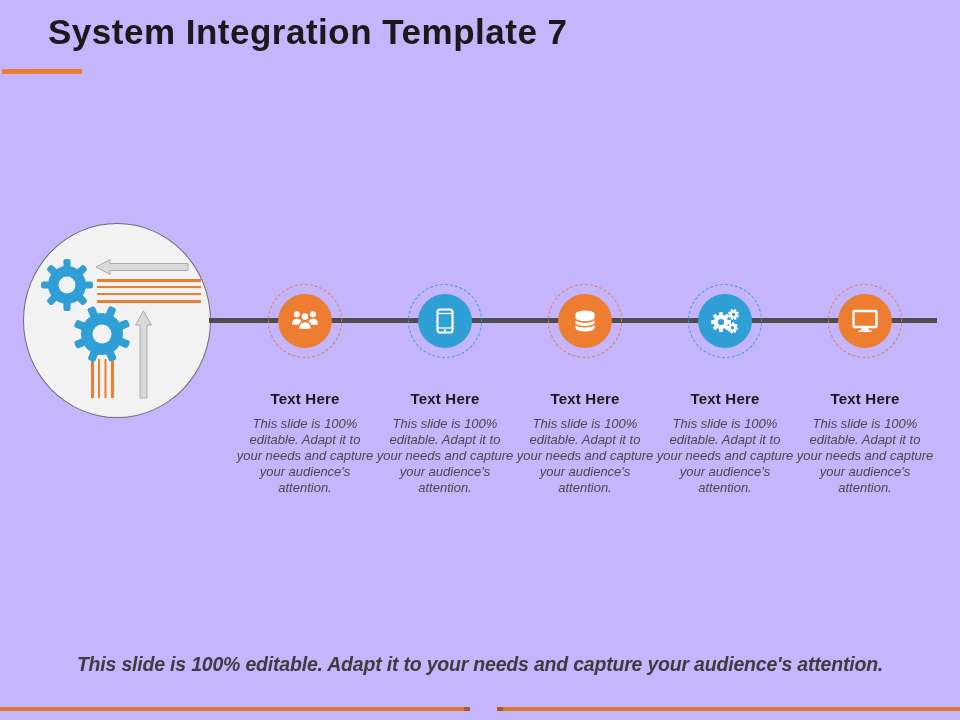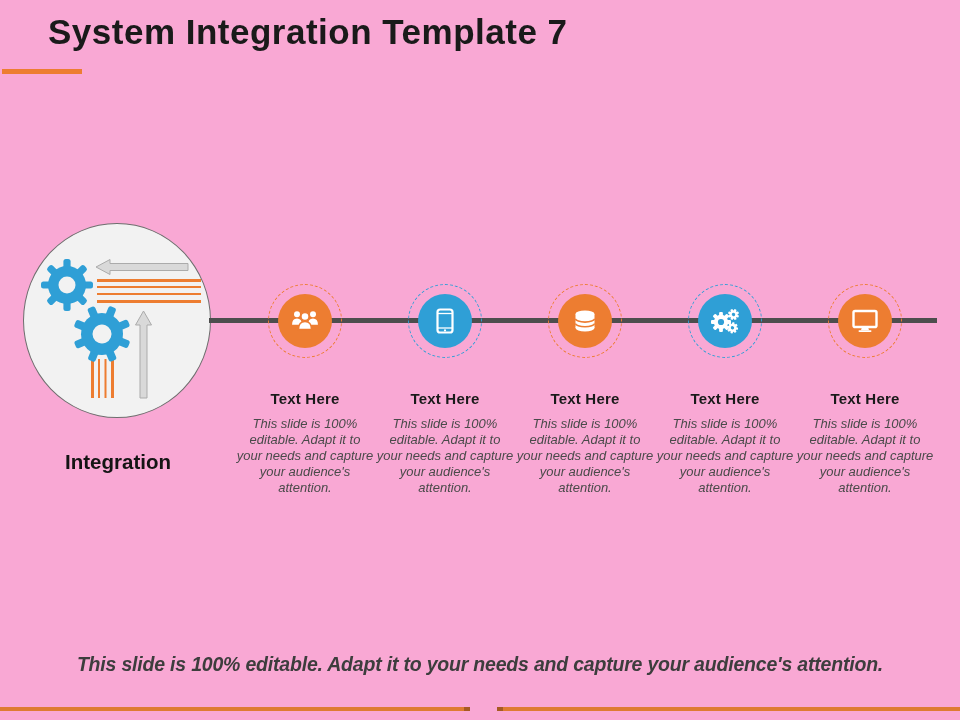--- a/index.html
+++ b/index.html
@@ -1,17 +1,17 @@
 <!DOCTYPE html>
 <html><head>
 <meta charset="utf-8">
 <style>
   html,body{margin:0;padding:0;background:#e9e9e9;}
   .slide{
-    position:relative;width:960px;height:720px;background:#f9a8d4;overflow:hidden;
+    position:relative;width:960px;height:720px;background:#c4b5fd;overflow:hidden;
     font-family:"Liberation Sans",sans-serif;margin:0 auto;
   }
   
   .title{
     position:absolute;left:48px;top:12px;margin:0;
     font-size:35px;font-weight:700;letter-spacing:.5px;color:#1a1a1a;
   }
   .title-underline{position:absolute;left:2px;top:69px;width:80px;height:5px;background:#ED7D31;}
 
   
@@ -104,21 +104,20 @@
           <rect x="-4" y="-29" width="8" height="58" rx="2.5" transform="rotate(90)"></rect>
           <rect x="-4" y="-29" width="8" height="58" rx="2.5" transform="rotate(135)"></rect>
           <circle r="21"></circle>
         </g>
         <circle r="9.5" fill="#F2F2F2"></circle>
       </g>
     </svg>
   </div>
 
   <div class="hub-label">
-    <div>Integration</div>
   </div>
 
   <div class="timeline"></div>
 
   <div class="step orange s1">
     <div class="ring">
       <div class="node">
         <svg width="36" height="36" viewBox="-18 -18 36 36">
           <g fill="#fff">
             <g transform="translate(-8,-1.5) scale(.88)">

